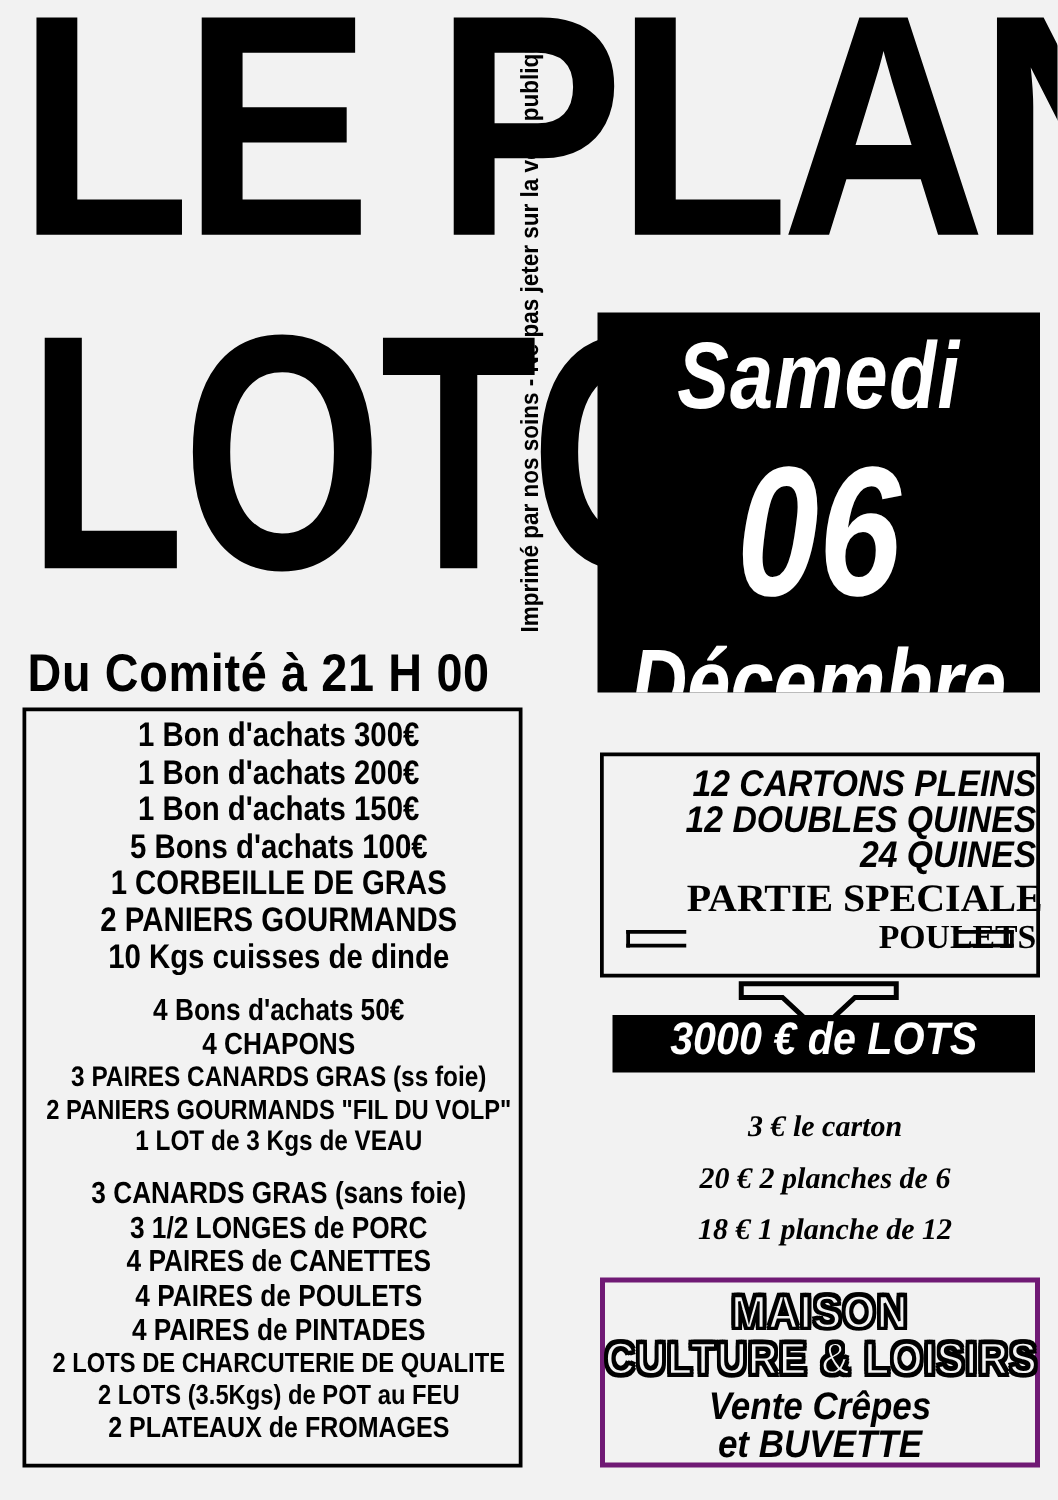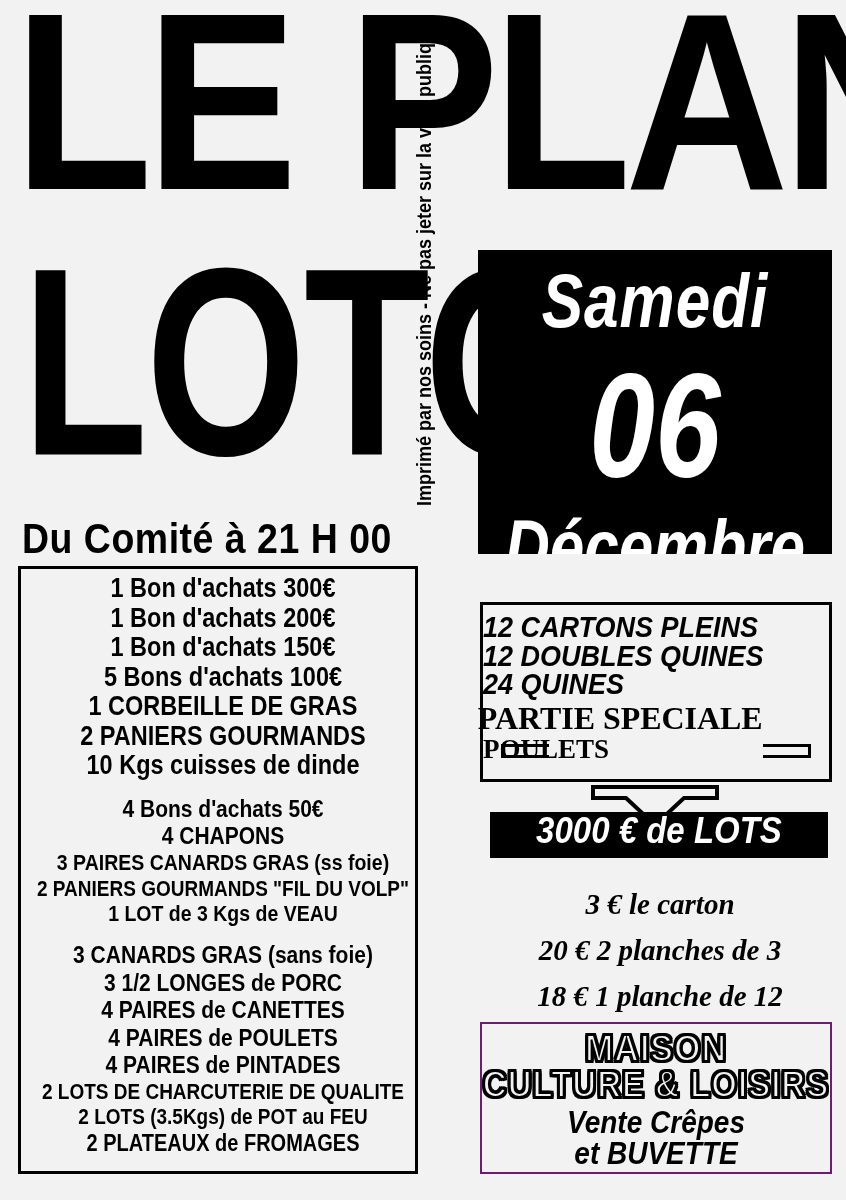--- a/index.html
+++ b/index.html
@@ -154,21 +154,21 @@
 
   
   .cartons-box {
     position: absolute;
     left: 480px;
     top: 602px;
     width: 352px;
     height: 180px;
     border: 3px solid #000;
     background: #f2f2f2;
-    text-align: left;
+    text-align: right;
     padding-top: 8px;
   }
   .carton-line {
     font-family: "Liberation Sans", sans-serif;
     font-weight: bold;
     font-style: italic;
     font-size: 27px;
     line-height: 1.06;
     white-space: nowrap;
     transform: scaleY(1.1);
@@ -242,34 +242,34 @@
     position: absolute;
     left: 490px;
     top: 890px;
     width: 340px;
     text-align: center;
   }
   .price-line {
     font-family: "Liberation Serif", serif;
     font-weight: bold;
     font-style: italic;
-    font-size: 29px;
+    font-size: 24px;
     line-height: 1.0;
     margin-bottom: 17px;
     white-space: nowrap;
   }
 
   
   .maison-box {
     position: absolute;
     left: 480px;
     top: 1022px;
     width: 352px;
     height: 152px;
-    border: 2px solid #701a75;
+    border: 4px solid #701a75;
     background: #f2f2f2;
     text-align: center;
     padding-top: 6px;
   }
   .maison-l1, .maison-l2 {
     font-family: "Liberation Sans", sans-serif;
     font-weight: bold;
     font-size: 34px;
     line-height: 1.08;
     letter-spacing: 1px;
@@ -358,21 +358,21 @@
       <polygon points="3,3 127,3 127,14 94,14 65,41 36,14 3,14" fill="none" stroke="#000" stroke-width="4"></polygon>
     </svg>
   </div>
 
   <div class="lots-banner">
     <span>3000 € de LOTS</span>
   </div>
 
   <div class="prices">
     <div class="price-line">3 € le carton</div>
-    <div class="price-line">20 € 2 planches de 3</div>
+    <div class="price-line">20 € 2 planches de 6</div>
     <div class="price-line">18 € 1 planche de 12</div>
   </div>
 
   <div class="maison-box">
     <div class="maison-l1">MAISON</div>
     <div class="maison-l2">CULTURE &amp; LOISIRS</div>
     <div class="maison-l3">Vente Crêpes</div>
     <div class="maison-l4">et BUVETTE</div>
   </div>
 

